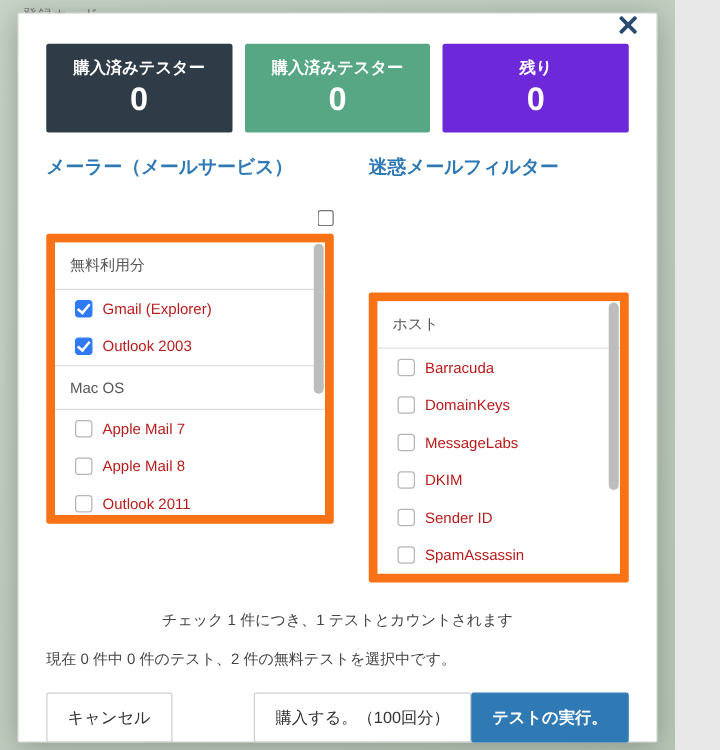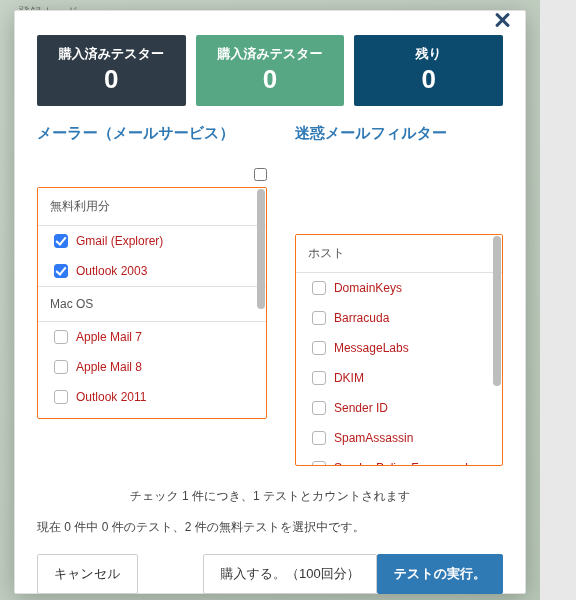--- a/index.html
+++ b/index.html
@@ -19,32 +19,32 @@
   }
   .close-icon::before { transform: rotate(45deg); }
   .close-icon::after  { transform: rotate(-45deg); }
 
   .stats { display:flex; gap:10px; padding: 6px 22px 12px 22px; }
   .stat { flex:1; border-radius:2px; color:#fff; text-align:center; padding:10px 6px 12px 6px; }
   .stat .label { font-size:13px; font-weight:600; }
   .stat .num { font-size:26px; line-height:1.1; font-weight:600; margin-top:2px; }
   .stat-dark  { background:#2f3b46; }
   .stat-green { background:#57a784; }
-  .stat-blue  { background:#0c4a6e; }
+  .stat-blue  { background:#6d28d9; }
 
   .cols { display:flex; gap:28px; padding: 6px 22px 0 22px; }
   .col-left { flex:1.05; }
   .col-right { flex:0.95; }
   .sec-title { color:#2f79b5; font-size:15px; font-weight:700; margin-bottom:25px; }
 
   .select-common { display:flex; justify-content:flex-end; align-items:center; gap:4px; font-size:12px; color:#444; margin-bottom:6px; }
   .select-common input { width:13px; height:13px; }
 
   .panel {
-    border:1px solid #f97316; border-radius:2px; height:232px; overflow:hidden; position:relative;
+    border:7px solid #f97316; border-radius:2px; height:232px; overflow:hidden; position:relative;
   }
   .panel-inner { position:absolute; inset:0; overflow:hidden; }
   .panel-sb { position:absolute; right:1px; top:1px; bottom:1px; width:8px; background:transparent; }
   .panel-sb .thumb { position:absolute; right:0; top:0; width:8px; height:120px; background:#bdbdbd; border-radius:4px; }
 
   .group-head { background:#fff; padding:10px 12px; font-size:12px; color:#555; border-bottom:1px solid #e0e0e0; }
   .group-head.second { border-top:1px solid #e0e0e0; }
   .item-row { display:flex; align-items:center; gap:8px; padding:8px 12px 8px 16px; font-size:12px; color:#b91c1c; }
   .cb {
     width:14px; height:14px; border:1px solid #b5b5b5; border-radius:3px; background:#fff; position:relative; flex:0 0 14px;
@@ -133,25 +133,25 @@
       </div>
 
       <div class="col-right">
         <div class="sec-title">迷惑メールフィルター</div>
         <div style="height:24px;"></div>
         <div class="panel" style="height:232px;margin-top:42px;">
           <div class="panel-inner">
             <div class="group-head">ホスト</div>
             <div class="item-row">
               <span class="cb"></span>
-              <span>DomainKeys</span>
+              <span>Barracuda</span>
             </div>
             <div class="item-row">
               <span class="cb"></span>
-              <span>Barracuda</span>
+              <span>DomainKeys</span>
             </div>
             <div class="item-row">
               <span class="cb"></span>
               <span>MessageLabs</span>
             </div>
             <div class="item-row">
               <span class="cb"></span>
               <span>DKIM</span>
             </div>
             <div class="item-row">

